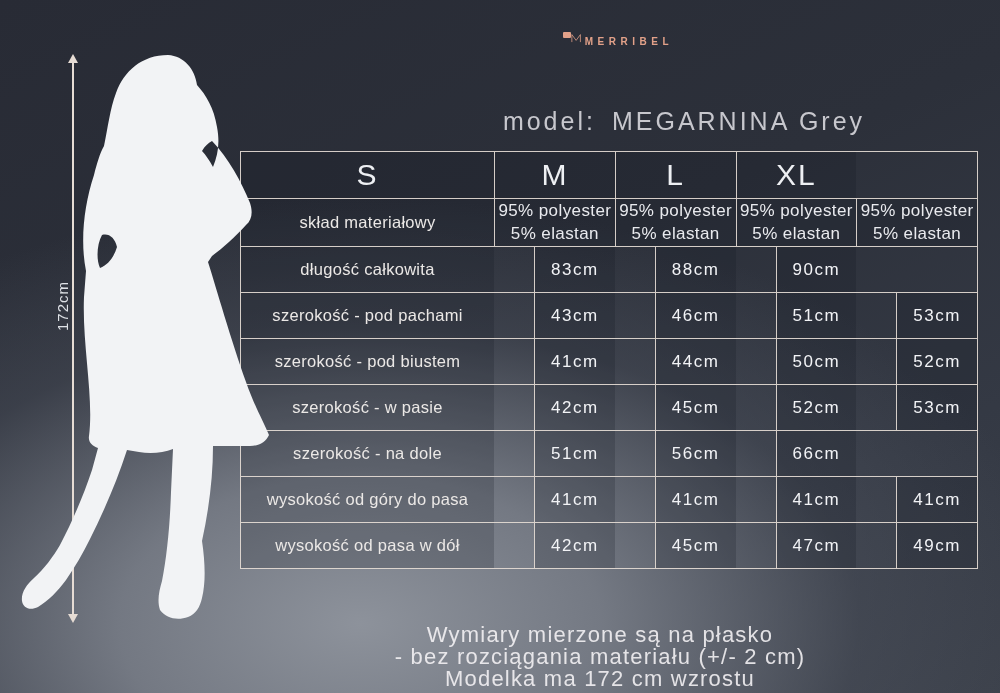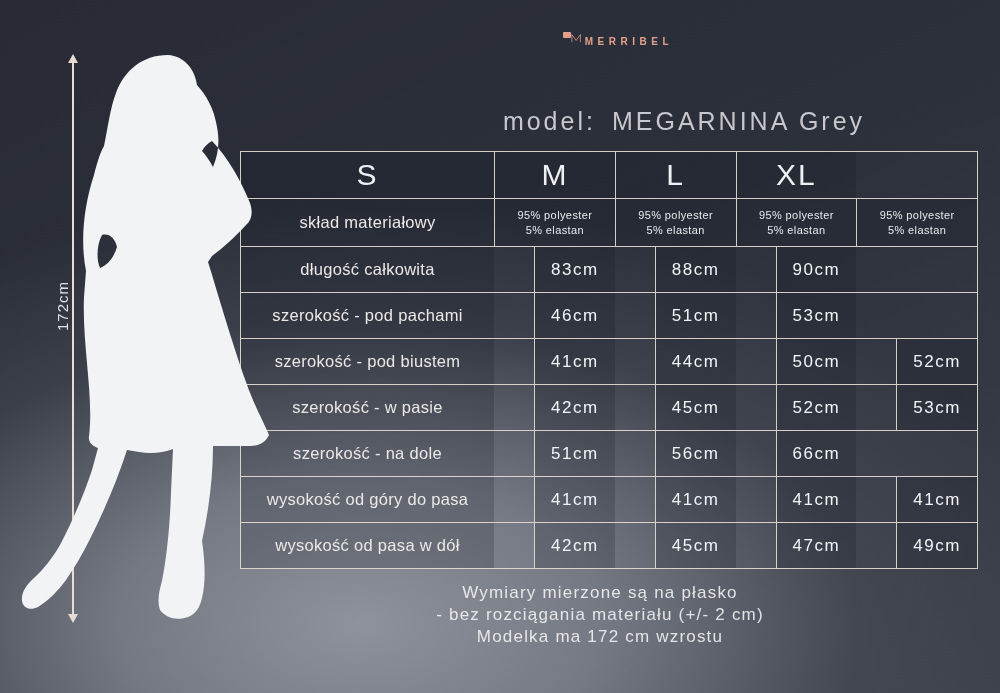--- a/index.html
+++ b/index.html
@@ -46,27 +46,27 @@
   .trow.sizes{height:46px;}
   .trow.comp{height:47px;}
   .trow + .trow{border-top:1px solid rgba(228,219,212,0.92);}
   .cell{
     display:flex;align-items:center;justify-content:center;text-align:center;
     background:rgba(14,18,28,0.20);
   }
   .cell + .cell{border-left:1px solid rgba(228,219,212,0.92);}
   .cell.label{font-size:16.5px;color:#ebe8e6;letter-spacing:0.3px;padding:0 6px;}
   .cell.size{font-size:30px;letter-spacing:2px;color:#eef0f3;}
-  .cell.compv{font-size:11px;line-height:1.3;letter-spacing:0.4px;white-space:pre-line;color:#e9eaee;}
+  .cell.compv{font-size:17px;line-height:1.3;letter-spacing:0.4px;white-space:pre-line;color:#e9eaee;}
   .cell.num{font-size:17px;letter-spacing:1.5px;color:#f2f3f6;margin-left:40px;}
   
   .footer-note{
-    position:absolute;left:300px;top:582px;width:600px;z-index:2;
+    position:absolute;left:300px;top:624px;width:600px;z-index:2;
     text-align:center;color:rgba(246,244,246,0.88);
-    font-size:17px;line-height:22px;letter-spacing:1.2px;
+    font-size:22px;line-height:22px;letter-spacing:1.2px;
   }
 </style>
 </head>
 <body>
 
 <div class="stage">
 
   <div class="logo">
     <div class="logo-bar" style="background:#e2a189;"></div>
     <svg class="logo-m" width="60" height="52" viewBox="0 0 60 52">
@@ -153,20 +153,21 @@
 5% elastan</div>
     </div>
     <div class="trow">
       <div class="cell label">długość całkowita</div>
       <div class="cell num">83cm</div>
       <div class="cell num">88cm</div>
       <div class="cell num">90cm</div>
     </div>
     <div class="trow">
       <div class="cell label">szerokość - pod pachami</div>
+      <div class="cell num">43cm</div>
       <div class="cell num">46cm</div>
       <div class="cell num">51cm</div>
       <div class="cell num">53cm</div>
     </div>
     <div class="trow">
       <div class="cell label">szerokość - pod biustem</div>
       <div class="cell num">41cm</div>
       <div class="cell num">44cm</div>
       <div class="cell num">50cm</div>
       <div class="cell num">52cm</div>

